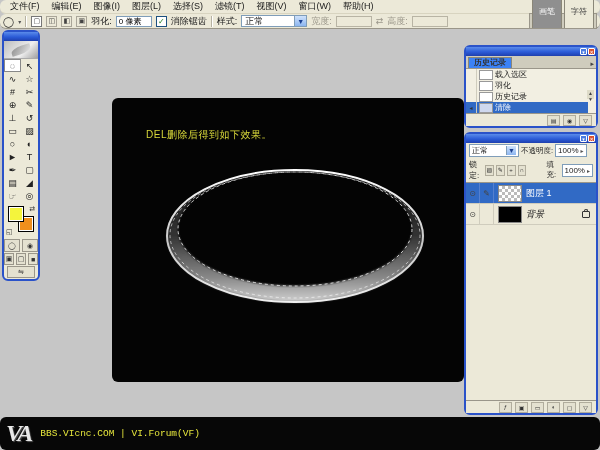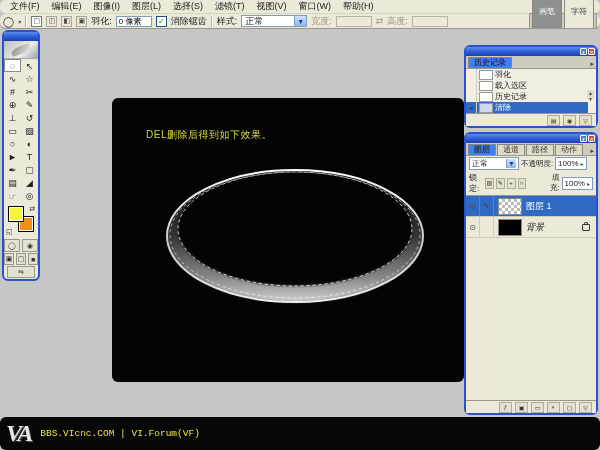--- a/index.html
+++ b/index.html
@@ -210,26 +210,26 @@
     <span class="pbtn close">✕</span>
   </div>
   <div class="ptabs">
     <span class="ptab active">历史记录</span>
     <span class="ptab-more">▸</span>
   </div>
   <div class="hlist" style="position:relative;padding-right:8px;">
     <div class="hrow">
       <span class="hsrc"></span>
       <span class="hico"></span>
-      <span>羽化</span>
+      <span>载入选区</span>
     </div>
     <div class="hrow">
       <span class="hsrc"></span>
       <span class="hico"></span>
-      <span>载入选区</span>
+      <span>羽化</span>
     </div>
     <div class="hrow">
       <span class="hsrc"></span>
       <span class="hico"></span>
       <span>历史记录</span>
     </div>
     <div class="hrow sel">
       <span class="hsrc">◂</span>
       <span class="hico"></span>
       <span>清除</span>
@@ -243,46 +243,39 @@
     <span class="ficon">▤</span>
     <span class="ficon">◉</span>
     <span class="ficon">▽</span>
   </div>
 </div>
 
 <div class="abs palette layers">
   <div class="ptitle">
     <span class="pbtn roll">▾</span>
     <span class="pbtn close">✕</span>
-  </div>
-  <div class="ptabs">
-    <span class="ptab active">图层</span>
-    <span class="ptab">通道</span>
-    <span class="ptab">路径</span>
-    <span class="ptab">动作</span>
-    <span class="ptab-more">▸</span>
   </div>
   <div class="lrow-ctl">
     <span class="spin" style="width:44px;justify-content:space-between;">
       <span>正常</span>
       <span class="dd-arrow" style="width:9px;height:9px;">▼</span>
     </span>
     <span style="font-size:7.5px;">不透明度:</span>
     <span class="spin">
         <span>100%</span>
         <span style="font-size:6px;color:#555;">▸</span>
       </span>
   </div>
   <div class="lrow-ctl">
     <span>锁定:</span>
     <span class="lk-ico">▨</span>
     <span class="lk-ico">✎</span>
     <span class="lk-ico">+</span>
     <span class="lk-ico">∩</span>
-    <span style="margin-left:18px;font-size:7.5px;text-align:right;">填充:</span>
+    <span style="margin-left:18px;font-size:7.5px;">填充:</span>
     <span class="spin">
         <span>100%</span>
         <span style="font-size:6px;color:#555;">▸</span>
       </span>
   </div>
   <div class="llist">
     <div class="layer-row sel">
       <span class="lcol">⊙</span>
       <span class="lcol">✎</span>
       <span class="thumb checker"></span>

